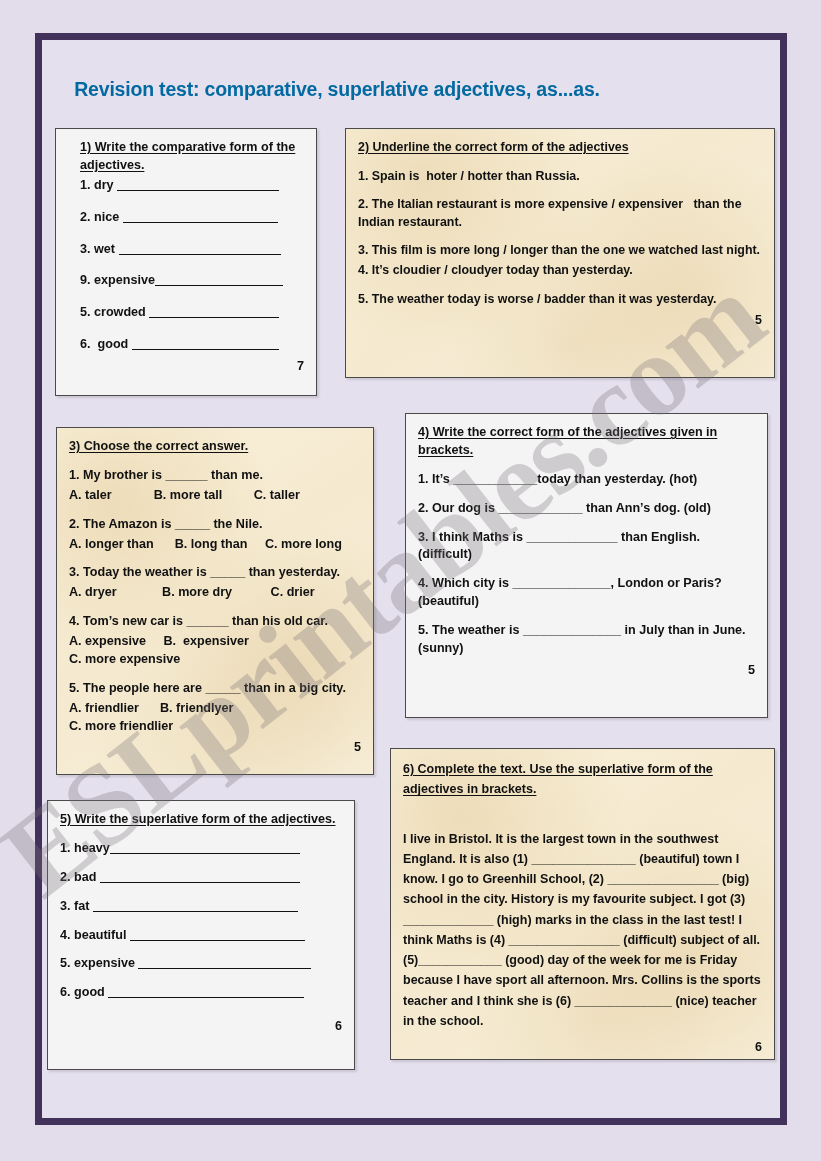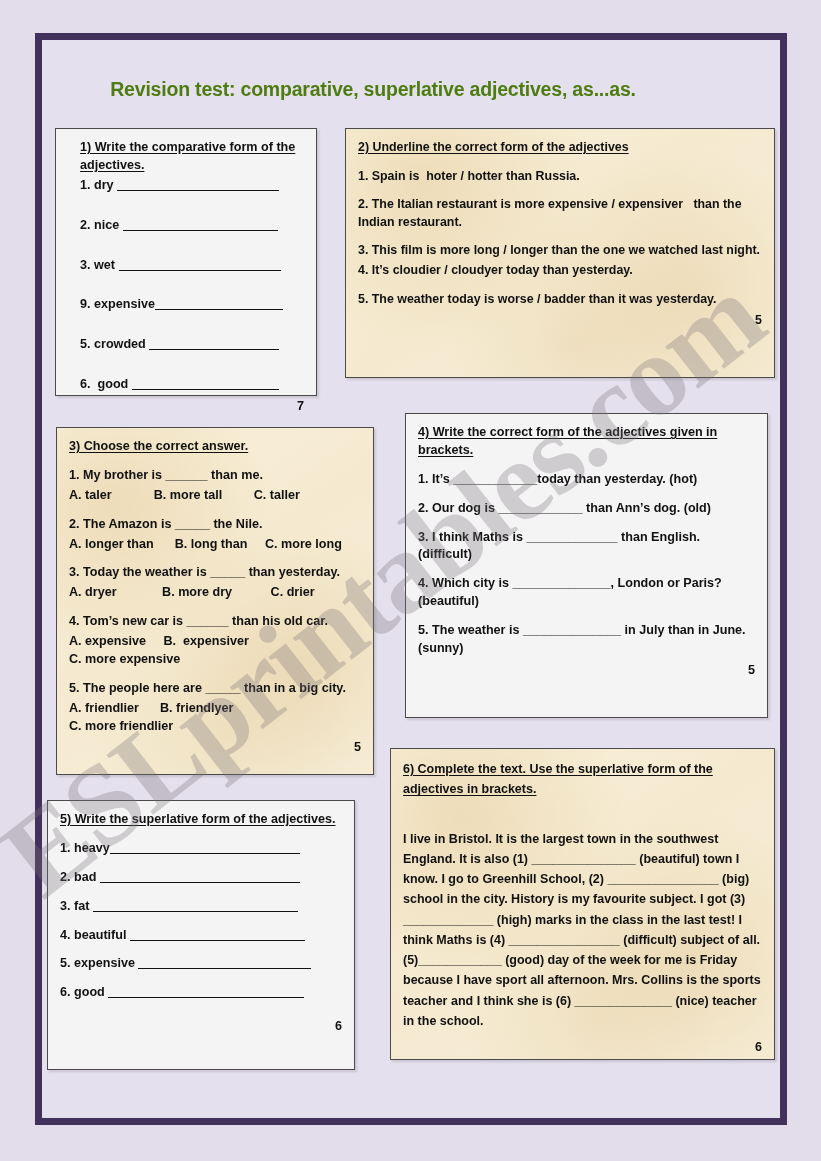--- a/index.html
+++ b/index.html
@@ -54,24 +54,23 @@
 
   
   #worksheet-title {
     position: absolute;
     left: 35px;
     top: 78px;
     width: 604px;
     text-align: center;
     font-size: 19.5px;
     font-weight: bold;
-    color: #4d7c0f;
+    color: #0369a1;
     letter-spacing: -0.2px;
     z-index: 20;
-    margin-left: 36px;
   }
 
   
   .ex-box {
     position: absolute;
     box-sizing: border-box;
     border: 1.5px solid #4a4a4a;
     padding: 10px 12px 8px 12px;
     z-index: 20;
     font-size: 12.6px;
@@ -91,21 +90,21 @@
       linear-gradient(145deg, #faf2dc 0%, #f5ead0 45%, #f7eed8 100%);
     box-shadow: 2px 2px 2px rgba(90,80,90,0.18);
   }
 
   .ex-title {
     text-decoration: underline;
     text-underline-offset: 2px;
     margin-bottom: 2px;
   }
   .ex-line {
-    margin-top: 22px;
+    margin-top: 14px;
     white-space: pre-wrap;
   }
   .ex-line.tight {
     margin-top: 2px;
   }
   .ex-line.gap {
     margin-top: 11px;
   }
   .ex-score {
     text-align: right;

